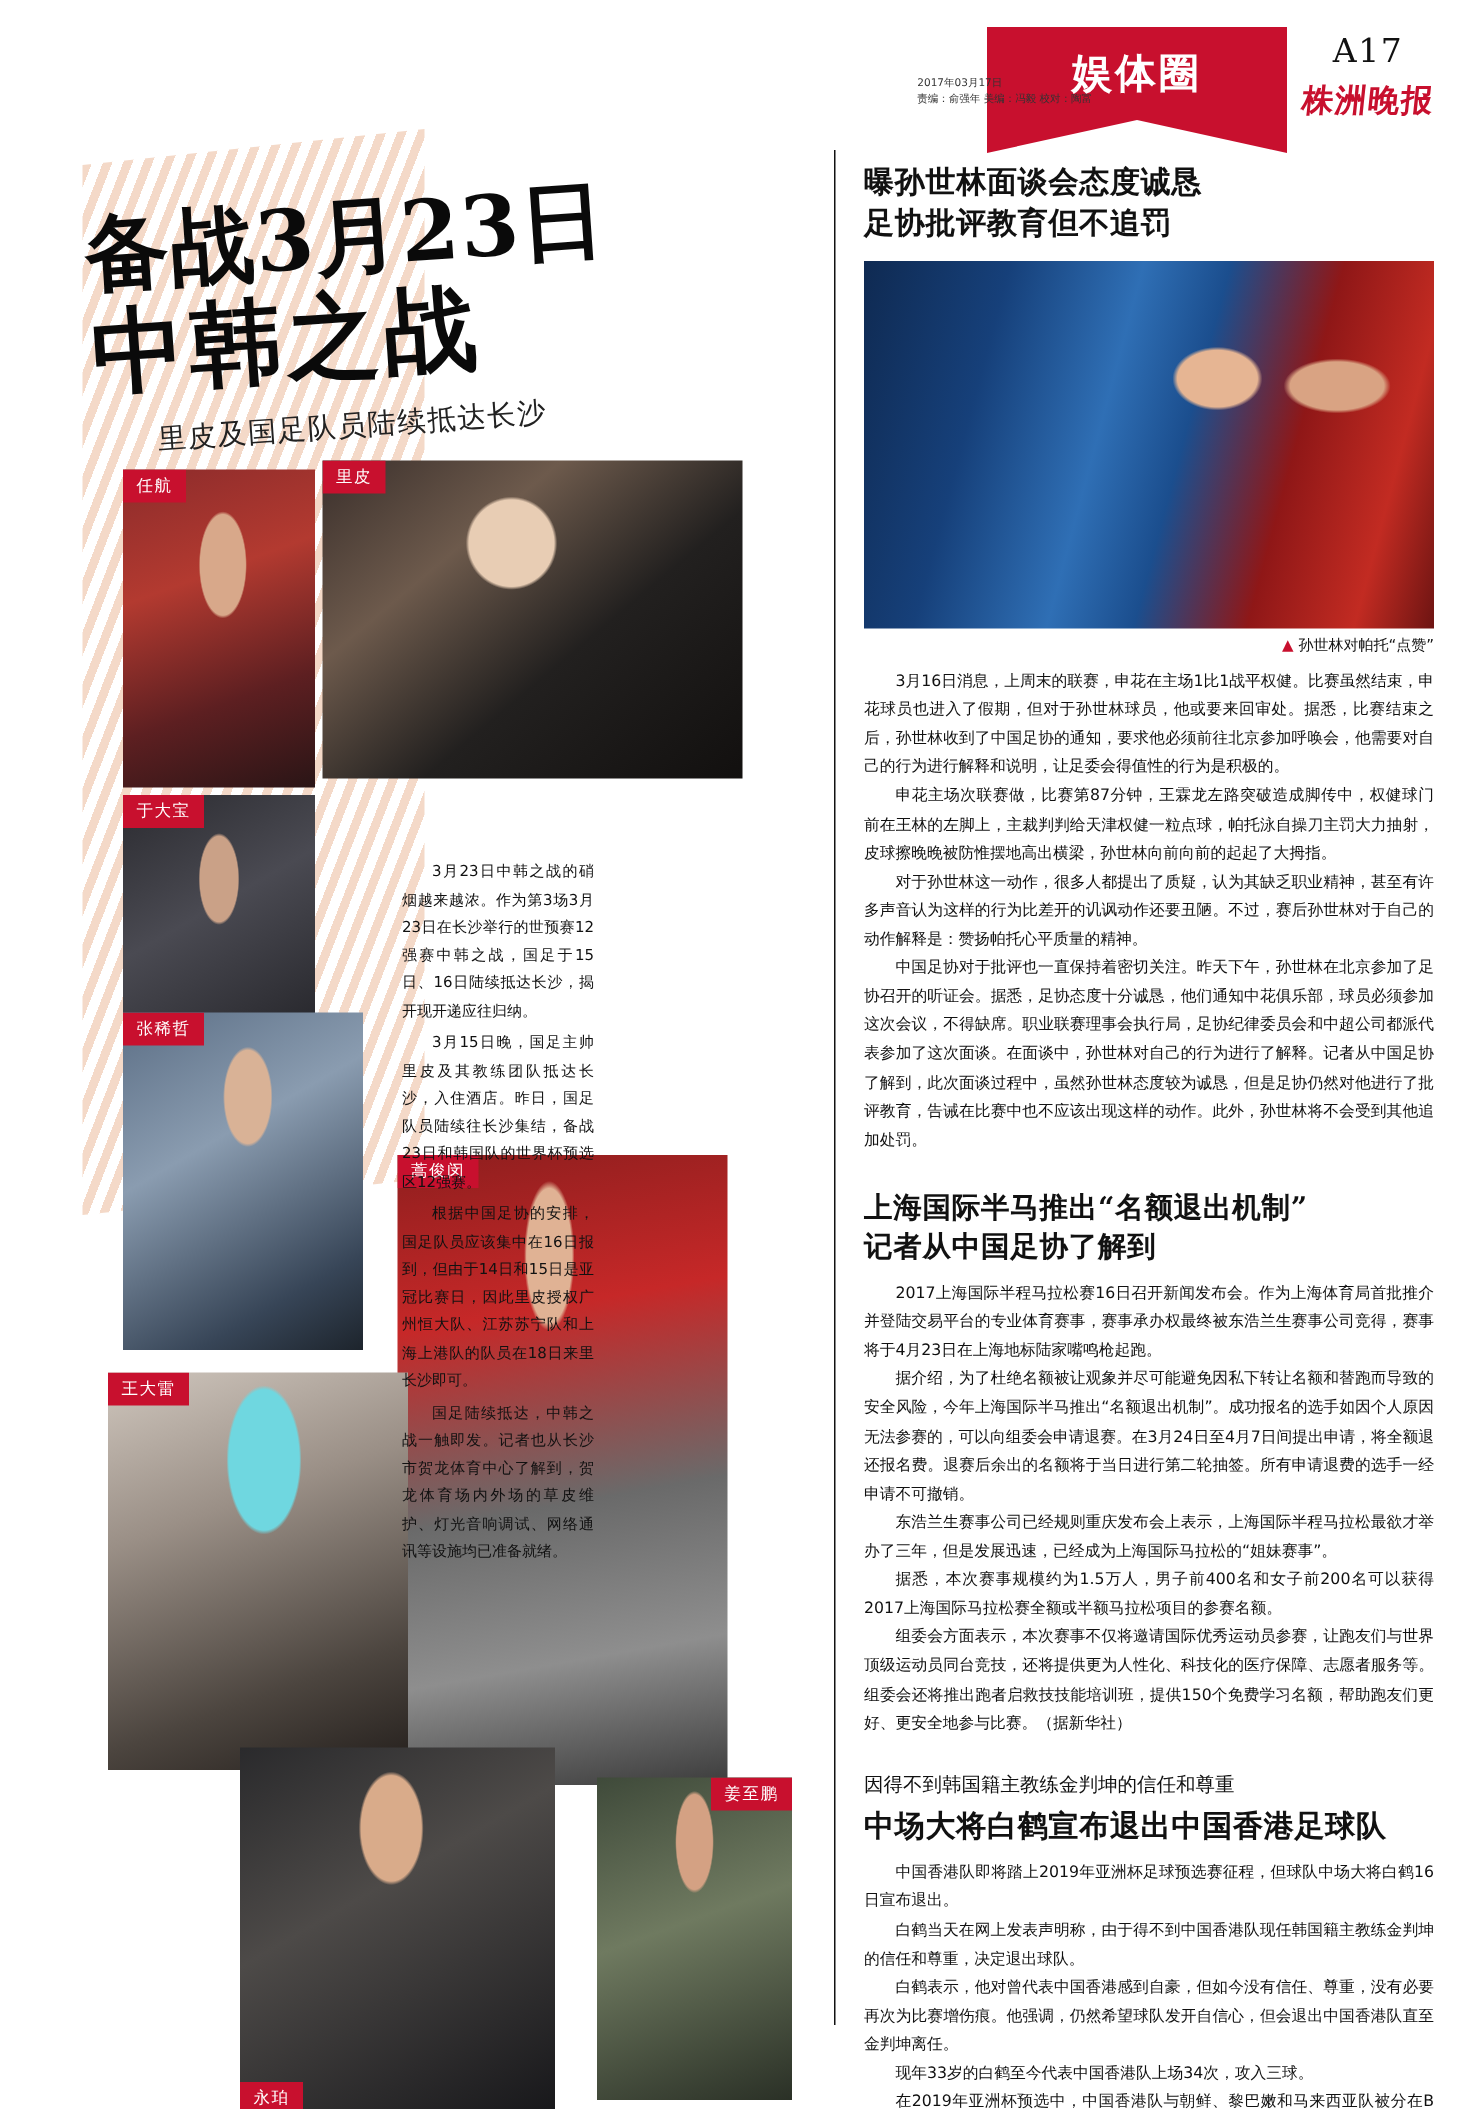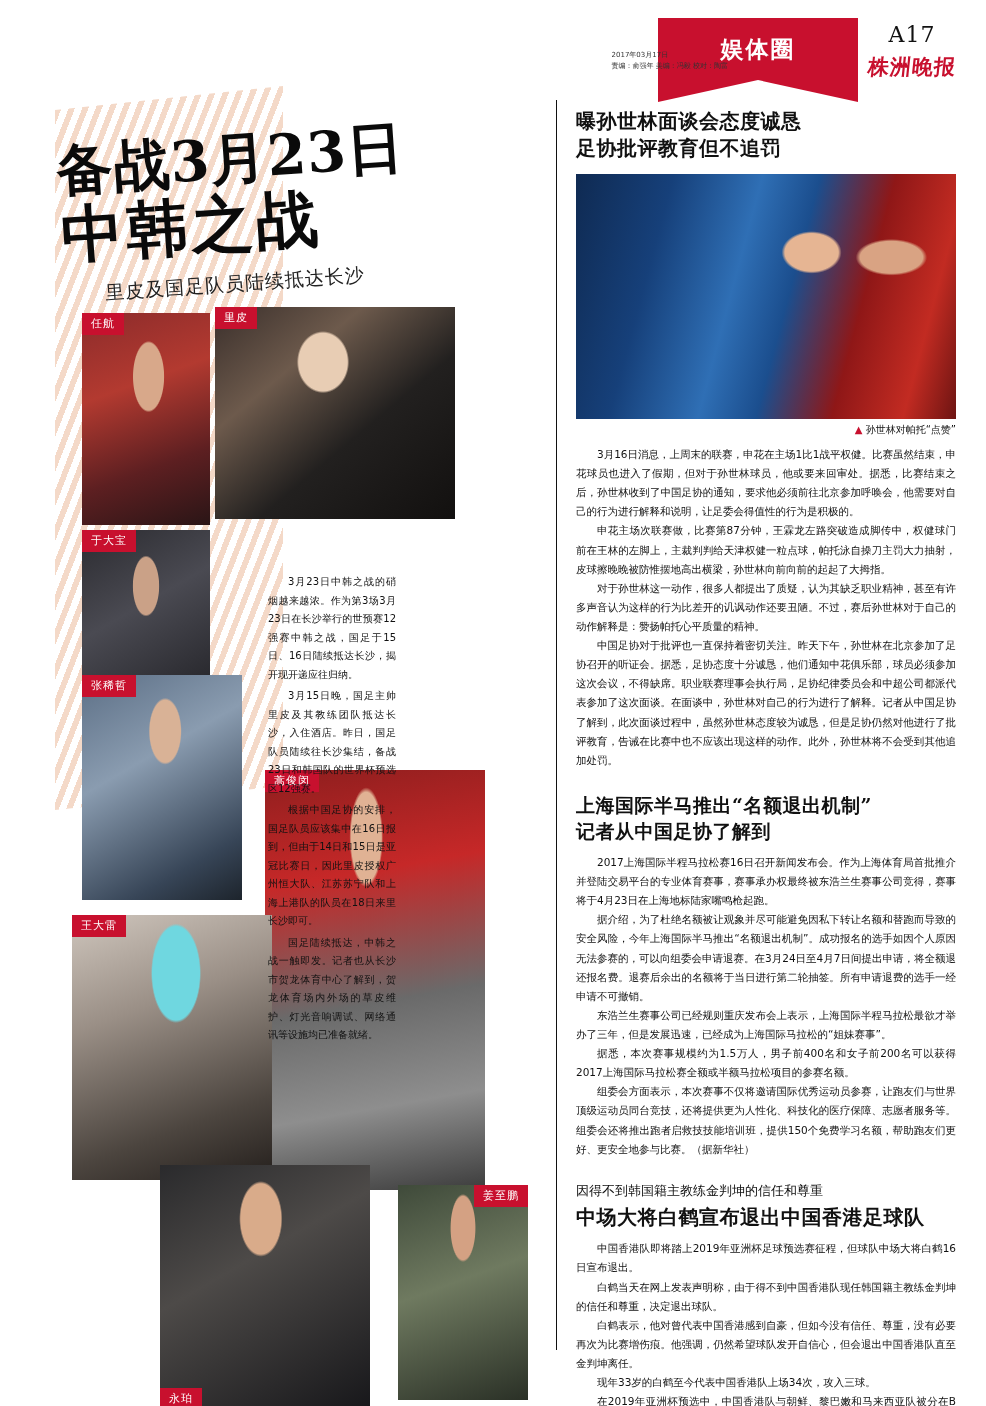--- a/index.html
+++ b/index.html
@@ -46,21 +46,21 @@
     left: 0; bottom: -22px;
     width: 0; height: 0;
     border-left: 100px solid #c8102e;
     border-right: 100px solid #c8102e;
     border-bottom: 22px solid transparent;
   }
   .flag-text {
     color: #fff;
     font-family: "DejaVu Serif", "Liberation Serif", serif;
     font-weight: bold;
-    font-size: 23px;
+    font-size: 27px;
     letter-spacing: 2px;
     z-index: 2;
   }
   .masthead-right {
     margin-left: 10px;
     text-align: center;
     padding-top: 4px;
   }
   .page-num {
     font-family: "DejaVu Serif", "Liberation Serif", serif;
@@ -172,20 +172,21 @@
   .p-renhang { left: 82px;  top: 243px;  width: 128px; height: 212px;
     background:
       radial-gradient(ellipse at 52% 30%, #d8a88a 0 16%, rgba(0,0,0,0) 17%),
       linear-gradient(160deg, #8c2b2b 0%, #b33a30 35%, #5d1f21 70%, #2a1516 100%);
     text-align: right;
   }
   .p-lippi { left: 215px; top: 237px; width: 240px; height: 212px;
     background:
       radial-gradient(ellipse at 45% 26%, #e8cdb4 0 13%, rgba(0,0,0,0) 14%),
       linear-gradient(140deg, #3a2f2b 0%, #6d5a4c 30%, #22201f 60%, #12100f 100%);
+    padding-left: 40px;
   }
   .p-yudabao { left: 82px;  top: 460px; width: 128px; height: 200px;
     background:
       radial-gradient(ellipse at 50% 28%, #caa187 0 14%, rgba(0,0,0,0) 15%),
       linear-gradient(150deg, #2b2b30 0%, #4a4a52 40%, #1a1a1e 100%);
   }
   .p-zhangxizhe { left: 82px; top: 605px; width: 160px; height: 225px;
     background:
       radial-gradient(ellipse at 52% 25%, #d9b296 0 13%, rgba(0,0,0,0) 14%),
       linear-gradient(150deg, #5c6f86 0%, #8a9cb0 38%, #374557 80%, #1d242c 100%);

